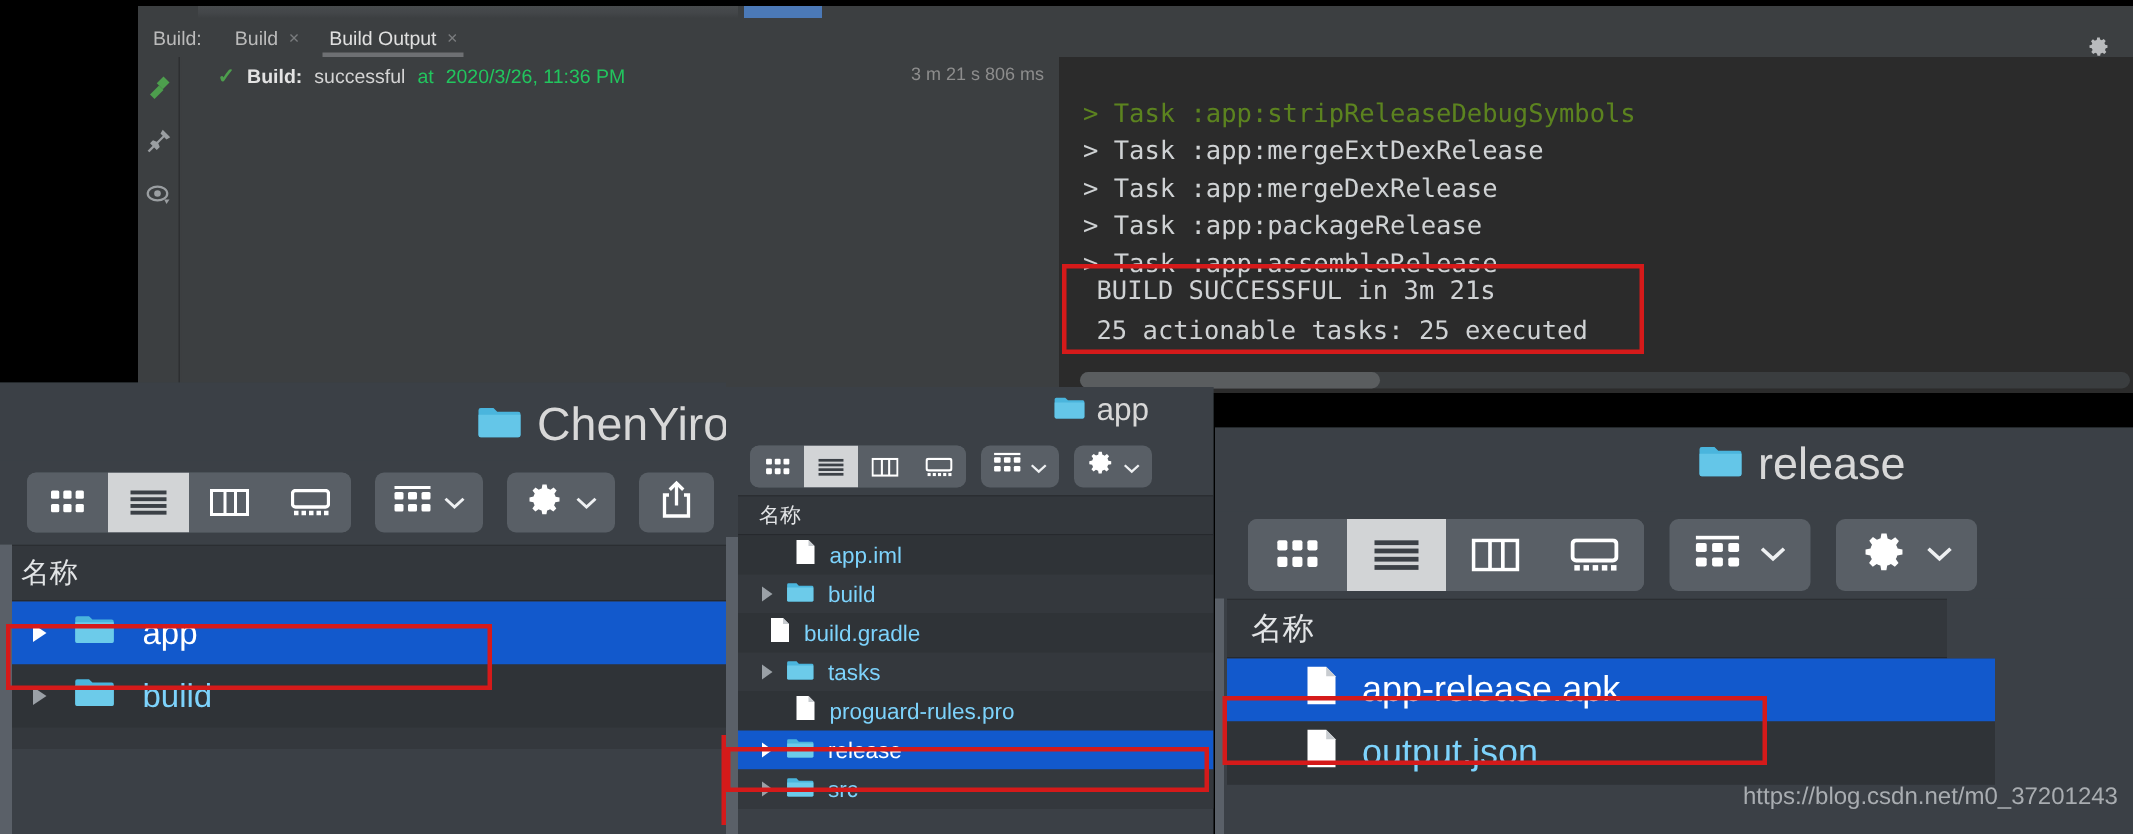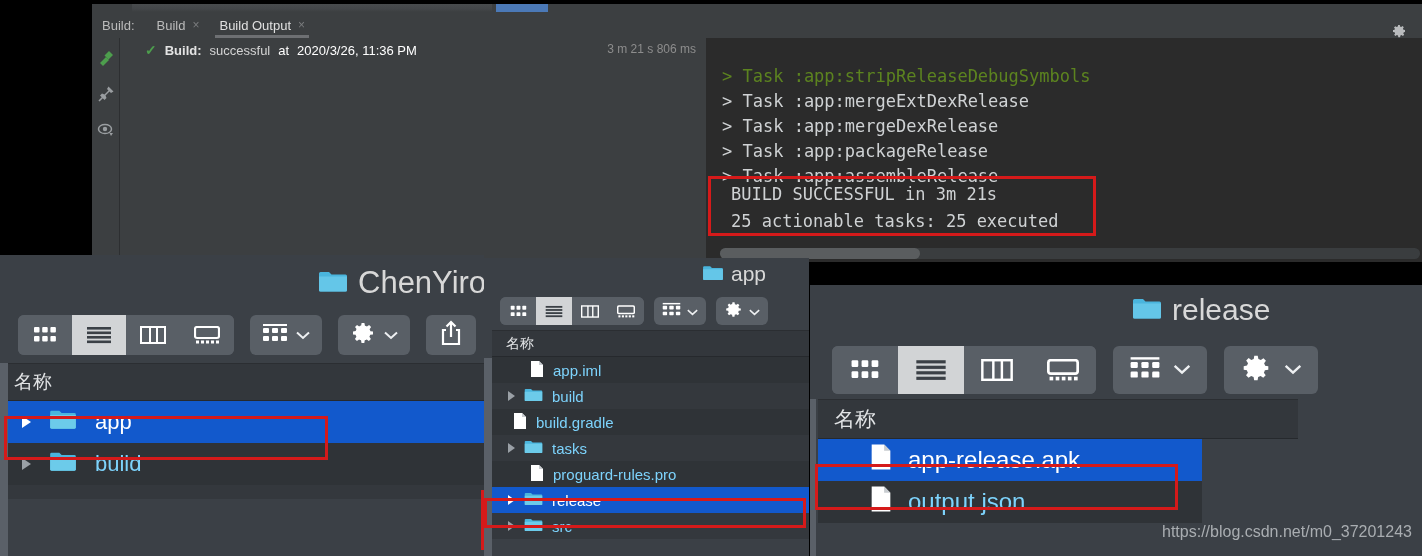--- a/index.html
+++ b/index.html
@@ -71,21 +71,21 @@
     position: absolute; left: 29px; top: 0; width: 585px; height: 224px;
     background: #3c3f41;
   }
   #build-status-row {
     display: flex; align-items: center; height: 24px; padding-left: 24px; gap: 8px;
     font-size: 13px; color: #c8c8c8;
   }
   .check { color: #4d9e4d; font-size: 14px; font-weight: bold; }
   .bs-bold { color: #e3e3e3; font-weight: bold; }
   .bs-normal { color: #d4d4d4; }
-  .bs-dim { color: #ffffff; }
+  .bs-dim { color: #22c55e; }
   #build-duration {
     position: absolute; right: 10px; top: 4px; font-size: 12px; color: #8d8d8d;
   }
 
   #ide-console {
     position: absolute; left: 614px; top: 0; width: 716px; height: 224px;
     background: #2b2b2b; overflow: hidden;
   }
   .console-line {
     font-family: "DejaVu Sans Mono", monospace;
@@ -670,21 +670,21 @@
               <path d="M1 1.5 L7 7 L13 1.5" stroke="#eef0f2" stroke-width="2" fill="none"></path>
             </svg>
         </span>
       </div>
     </div>
 
     <div class="colhead" style="height:40px; padding-left:16px; font-size:21px; margin-left:8px; width:480px;">
       <span>名称</span>
     </div>
 
-    <div class="filelist" style="margin-left:8px; width:384px;">
+    <div class="filelist" style="margin-left:8px; width:512px;">
       <div class="row sel" style="height:42px; padding-left:52px; gap:16px; font-size:24px;">
         <span>
           <svg width="22" height="28" viewBox="0 0 14 18">
               <path d="M1 1 H9 L13 5 V17 H1 Z" fill="#ffffff"></path>
               <path d="M9 1 L13 5 H9 Z" fill="#c8ccd0"></path>
             </svg>
         </span>
         <span>app-release.apk</span>
       </div>
       <div class="row" style="height:42px; padding-left:52px; gap:16px; font-size:24px; background:#2f3337;">

